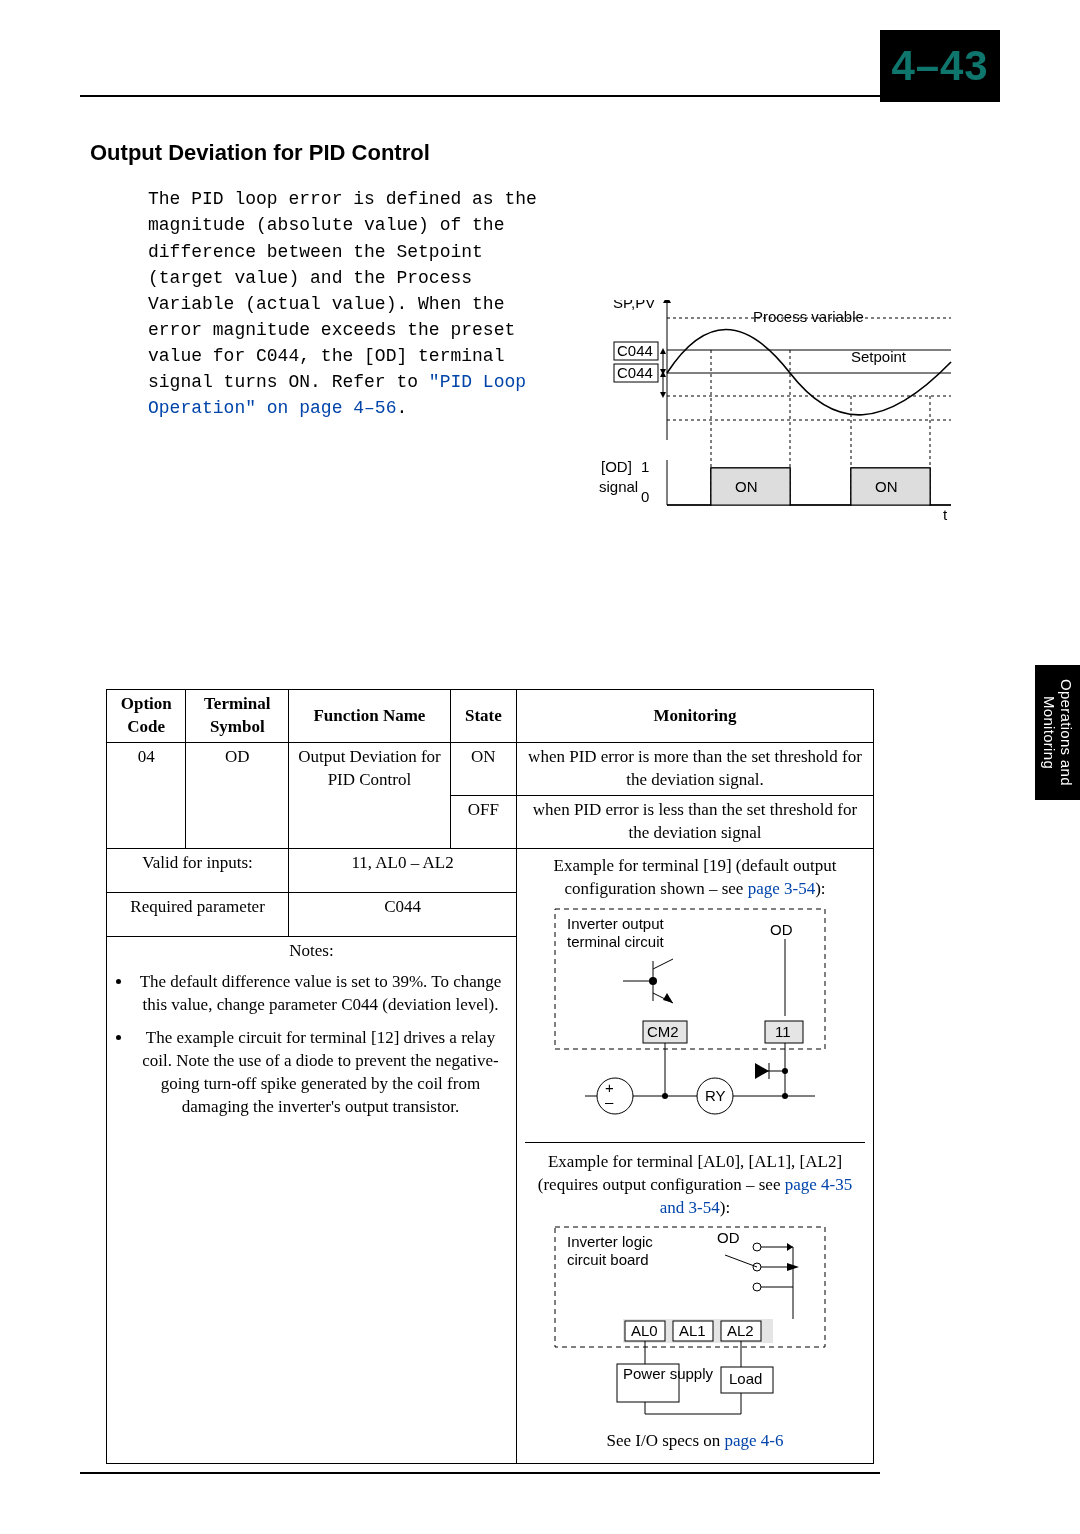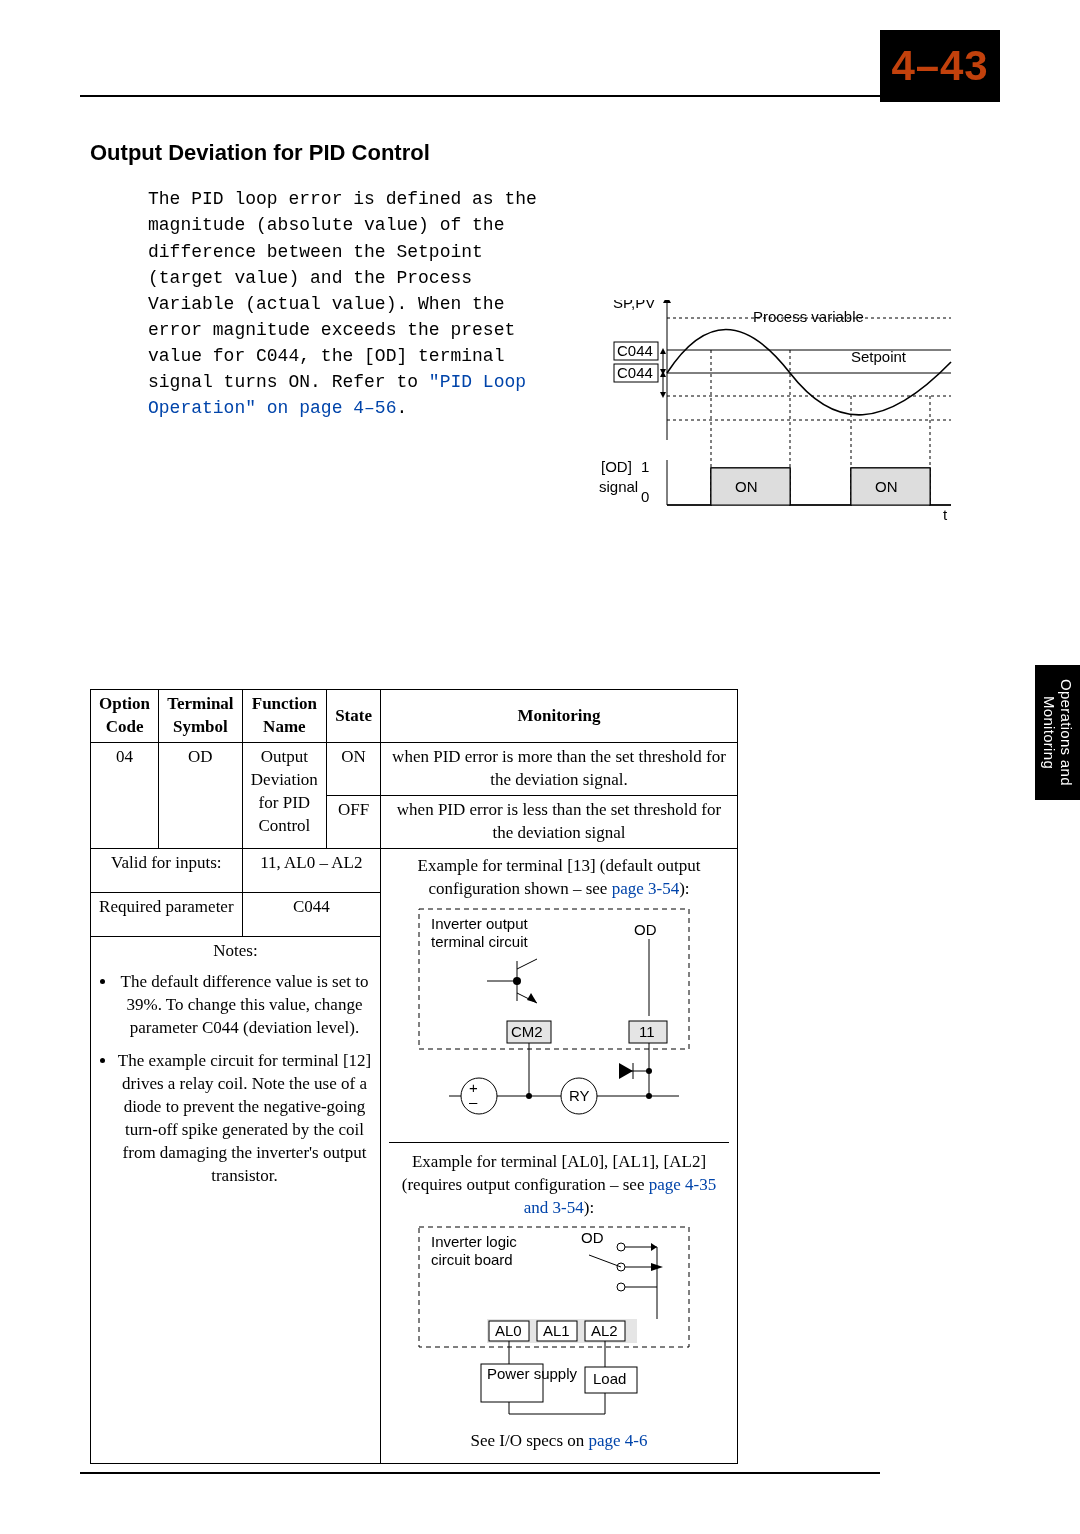--- a/index.html
+++ b/index.html
@@ -1,37 +1,37 @@
 <!DOCTYPE html>
 <html><head>
 <meta charset="utf-8">
 <style>
   
   html,body{margin:0;padding:0;background:#fff;color:#000;font-family:"Century Schoolbook","Georgia",serif}
   .page{width:1080px;height:1534px;position:relative;box-sizing:border-box;padding:30px 80px 60px 80px}
   .topbar{position:absolute;left:80px;top:95px;width:800px;height:2px;background:#000}
-  .page-badge{position:absolute;right:80px;top:30px;width:120px;height:72px;background:#000;color:#c2410c;font:700 42px/72px Helvetica,Arial,sans-serif;text-align:center;letter-spacing:.02em}
+  .page-badge{position:absolute;right:80px;top:30px;width:120px;height:72px;background:#000;color:#0f766e;font:700 42px/72px Helvetica,Arial,sans-serif;text-align:center;letter-spacing:.02em}
   .page-badge b{font-weight:700}
 
   .side-tab{position:absolute;right:0;top:665px;background:#000;color:#fff;writing-mode:vertical-rl;font:400 15px Helvetica,Arial,sans-serif;padding:14px 5px 14px 6px;letter-spacing:.02em;text-align:center}
 
   .content{position:absolute;left:90px;top:140px;width:870px}
 
   
   .h1{font:700 22px/1.2 Helvetica,Arial,sans-serif;margin:0 0 20px 0}
   .body{font:400 18px/1.45 "Century Schoolbook","Georgia",serif;margin-left:58px;width:412px}
   .link{color:#0044aa}
   .serif{font-family:Liberation Mono, monospace}
 
   
   .wave{position:absolute;left:505px;top:160px;width:362px;height:220px}
   .wave text{font:400 15px Helvetica,Arial,sans-serif}
 
   
-  table.func{border-collapse:collapse;width:648px;margin-left:0;margin-top:18px}
+  table.func{border-collapse:collapse;width:768px;margin-left:16px;margin-top:18px}
   table.func td,table.func th{border:1px solid #000;padding:3px 8px;vertical-align:top;font:400 17px/1.35 "Century Schoolbook","Georgia",serif;text-align:center}
   table.func th{font-weight:700;text-align:center;vertical-align:middle}
   .hh{font:700 17px "Century Schoolbook","Georgia",serif;text-align:left}
   .ctr{text-align:center}
 
   .notes-cell{font-family:"Century Schoolbook","Georgia",serif;font-size:17px;line-height:1.4}
   .notes-cell .nh{font-weight:400;margin-bottom:8px}
   .notes-cell ul{margin:0 0 0 18px;padding:0;list-style:disc}
   .notes-cell li{margin-bottom:10px}
 
@@ -129,21 +129,21 @@
       <tr>
         <td class="ctr">OFF</td>
         <td>when PID error is less than the set threshold for the deviation signal</td>
       </tr>
       <tr>
         <td colspan="2" class="hh">Valid for inputs:</td>
         <td colspan="2">11, AL0 – AL2</td>
         <td rowspan="4" class="desc-cell" style="padding:6px 8px 10px 8px">
           
           <div>
-            <span>Example for terminal [13] (default output configuration shown – see </span><span class="link">page 3-54</span><span>):</span>
+            <span>Example for terminal [19] (default output configuration shown – see </span><span class="link">page 3-54</span><span>):</span>
           </div>
           <svg viewBox="0 0 340 230" width="340" height="230">
             <rect x="30" y="8" width="270" height="140" fill="none" stroke="#000" stroke-dasharray="5 4"></rect>
             <text x="42" y="28">Inverter output</text>
             <text x="42" y="46">terminal circuit</text>
             <text x="245" y="34">OD</text>
 
             <line x1="260" y1="38" x2="260" y2="115" stroke="#000"></line>
 
             <rect x="118" y="120" width="44" height="22" fill="#e5e5e5" stroke="#000"></rect>

